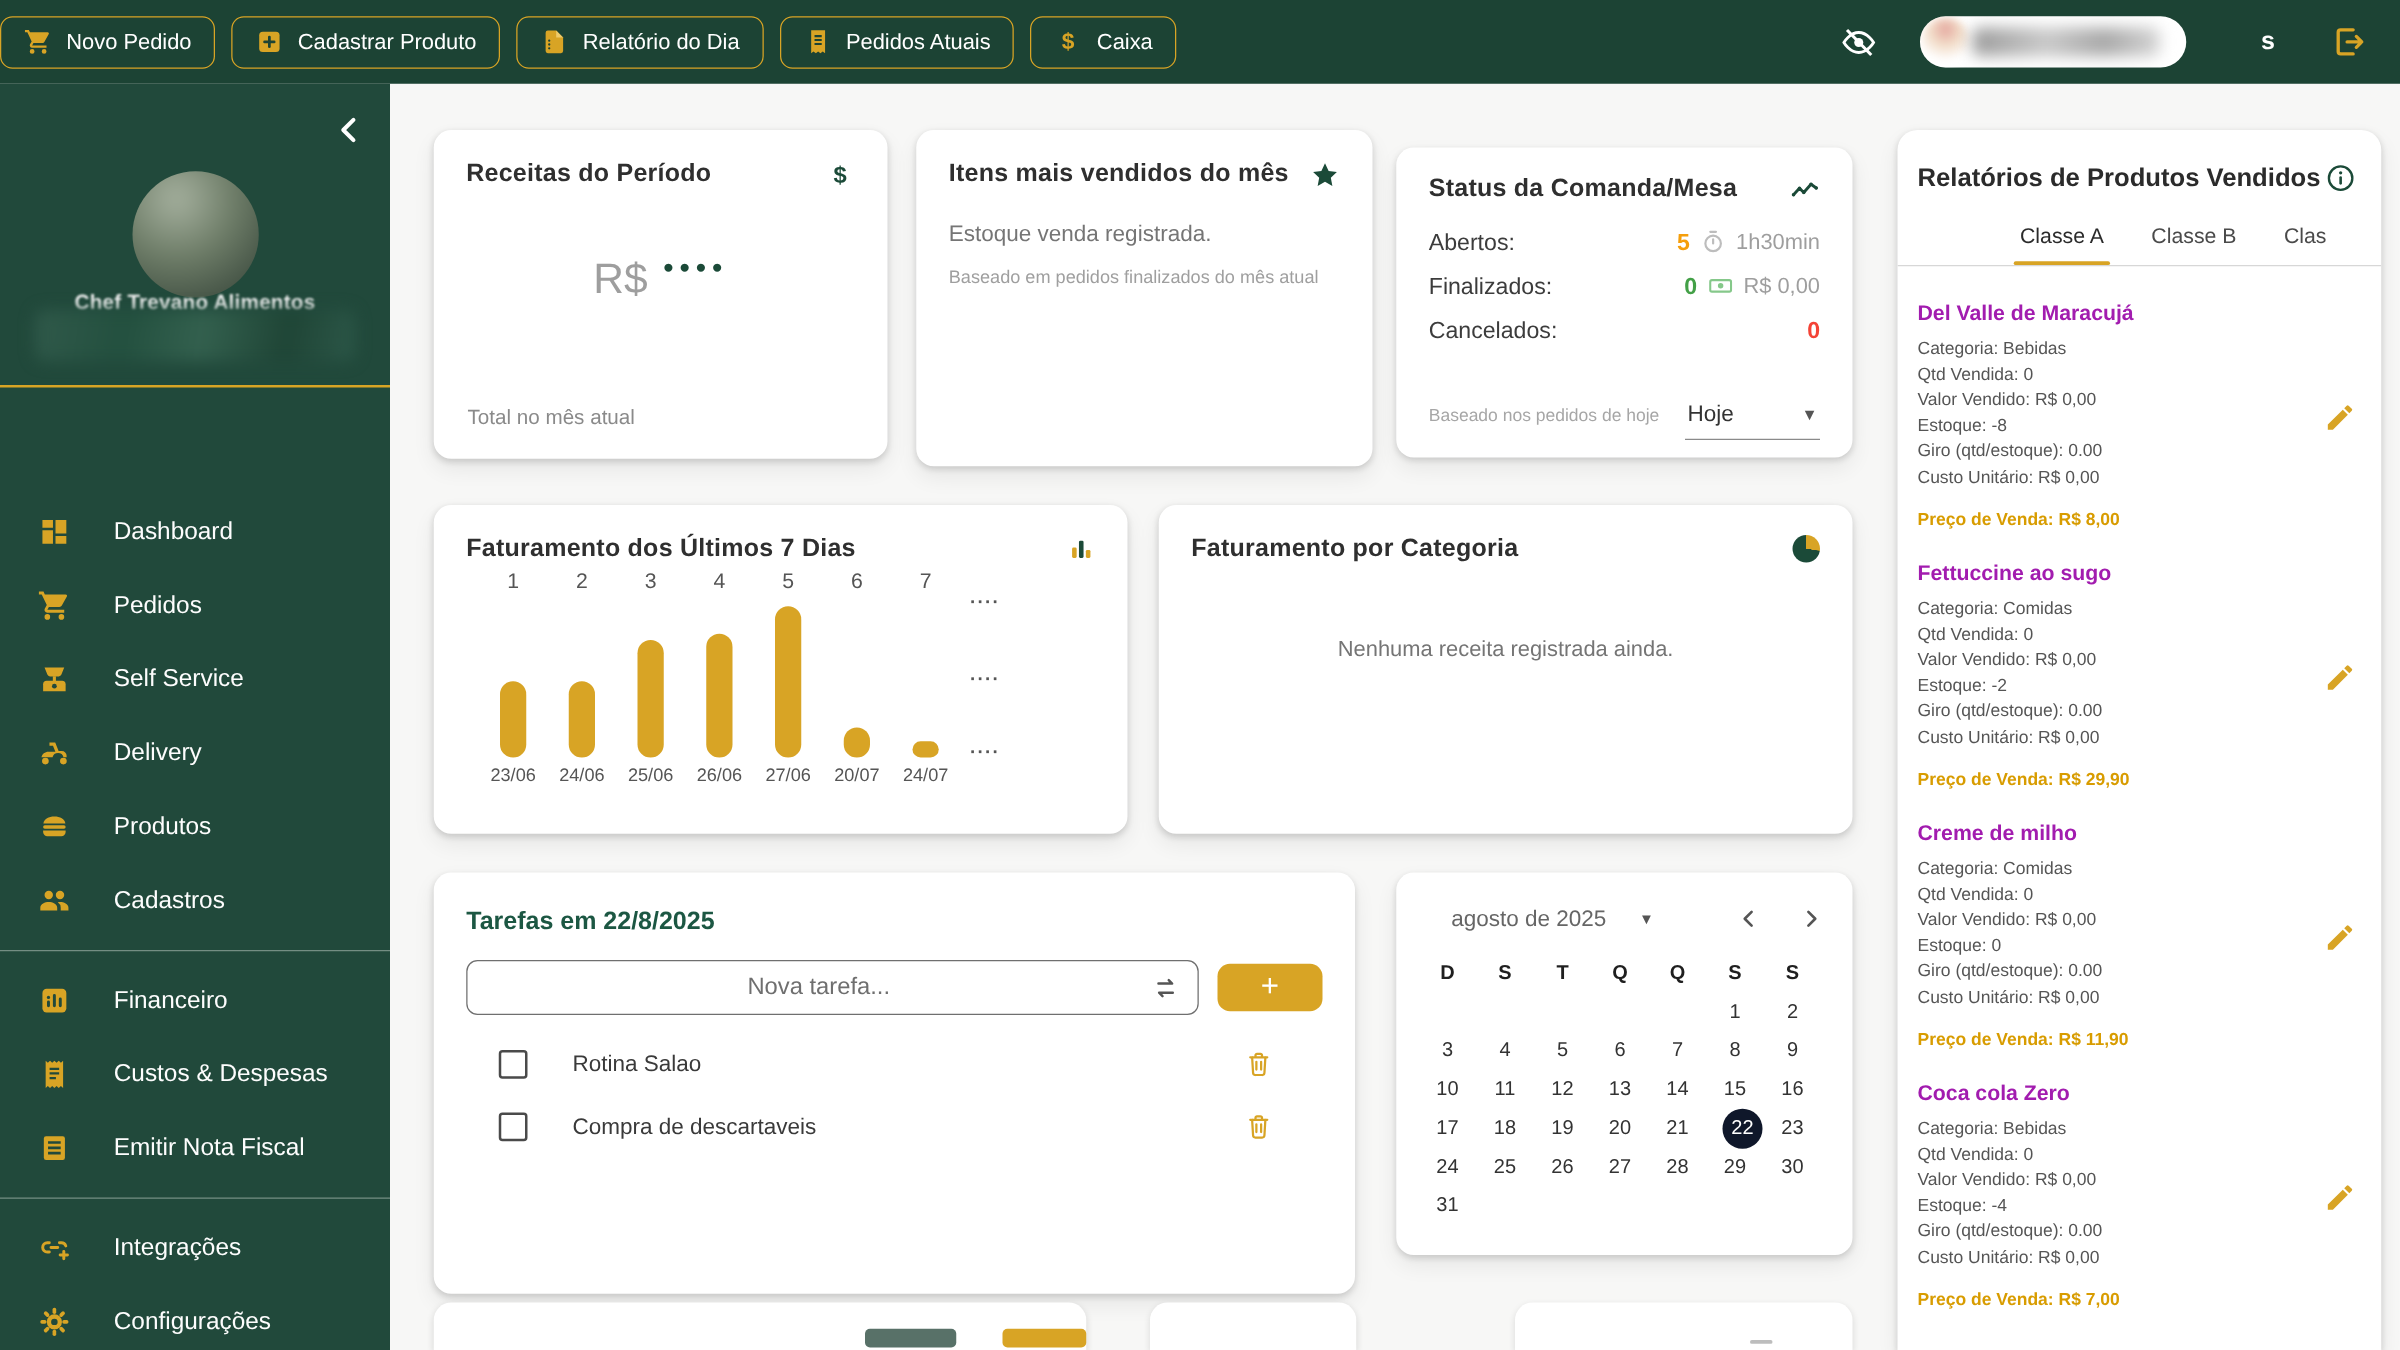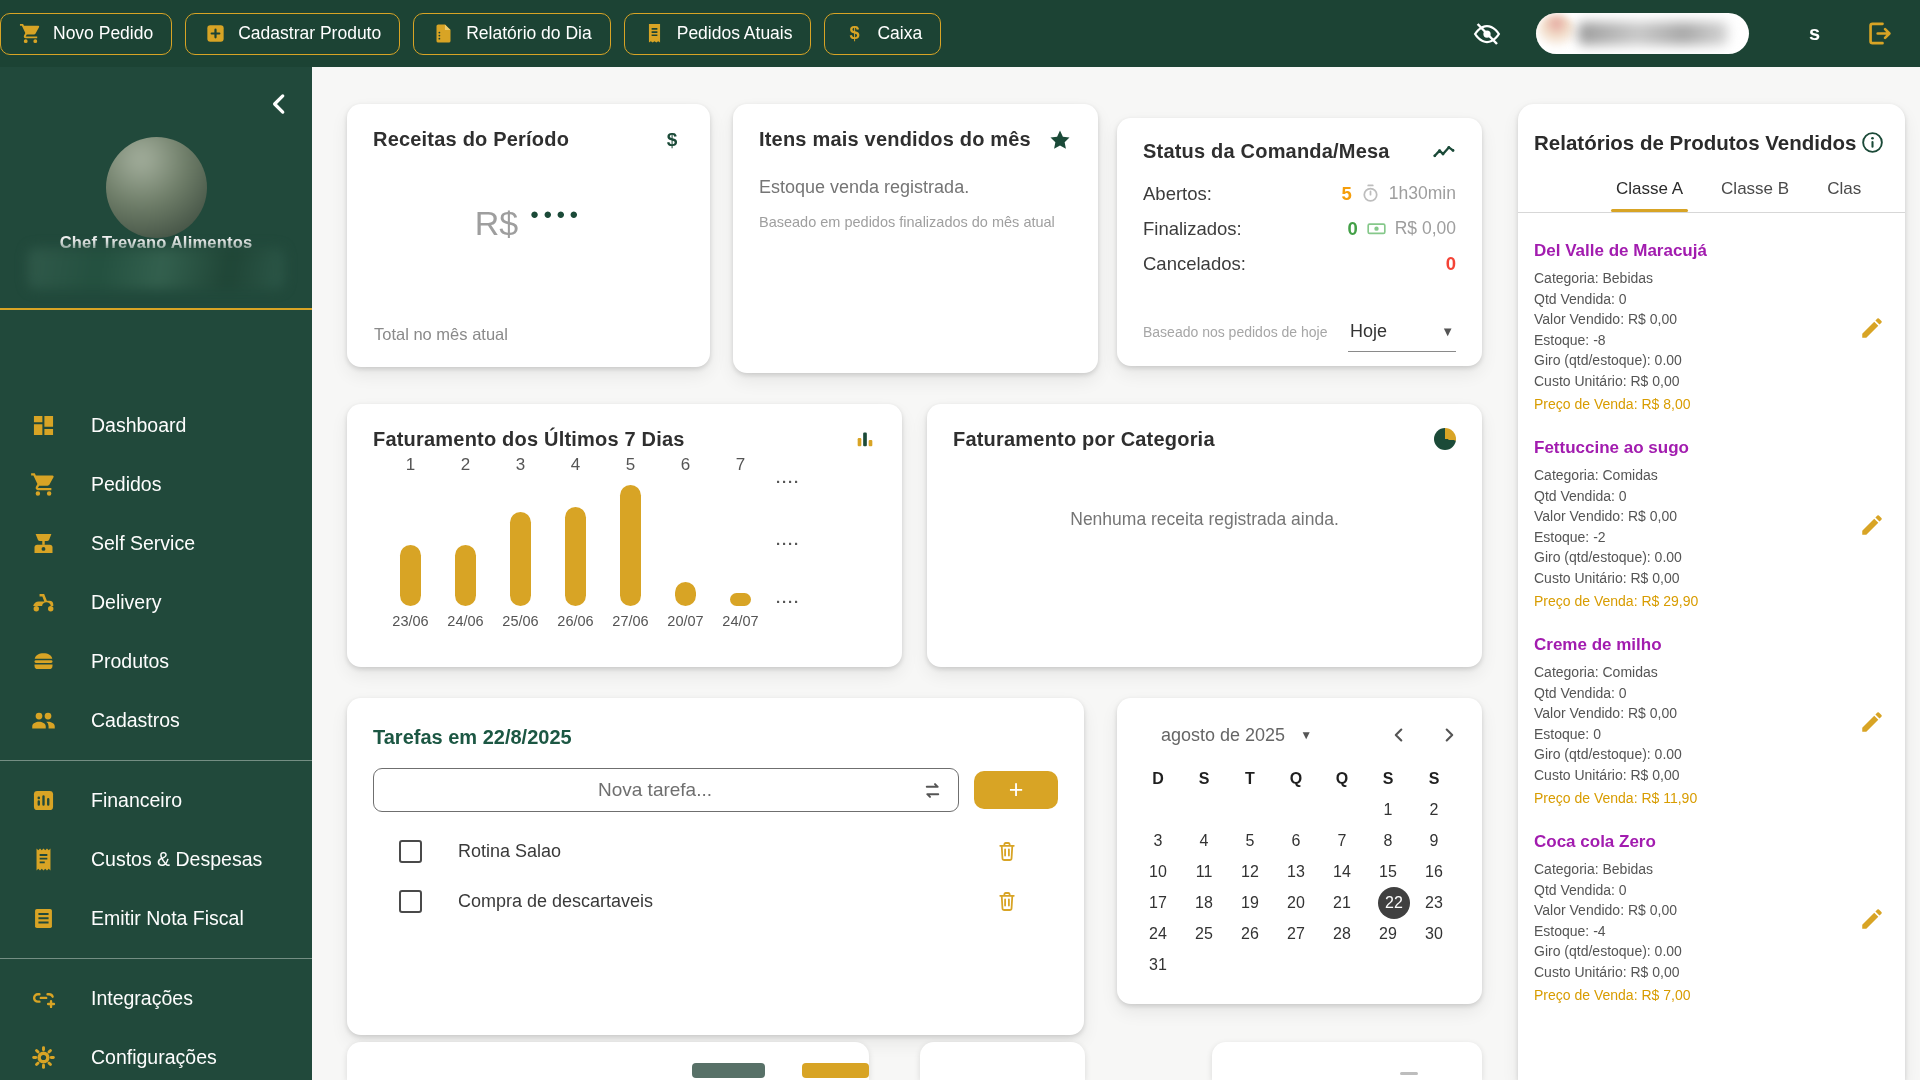--- a/index.html
+++ b/index.html
@@ -113,49 +113,49 @@
                 color:#fff;font-size:25px;line-height:1;display:flex;align-items:center;
                 justify-content:center;cursor:pointer;padding-bottom:3px;}
   .tasks{margin-top:14px;}
   .task-row{display:flex;align-items:center;height:50px;padding:0 65px 0 52px;}
   .cbx{width:19px;height:19px;border:2px solid #4a4a4a;border-radius:3px;flex:none;cursor:pointer;}
   .task-label{margin-left:36px;font-size:18px;color:#3a3a3a;flex:1;}
   .trash-btn{width:24px;height:24px;color:#d8a425;background:none;border:none;padding:0;cursor:pointer;}
 
   #card-calendar{left:1117px;top:698px;width:365px;height:306px;}
   .cal-head{display:flex;align-items:center;padding:26px 22px 0 44px;}
-  .cal-month{font-size:18px;color:#666;display:flex;align-items:center;gap:15px;cursor:pointer;}
+  .cal-month{font-size:18px;color:#666;display:flex;align-items:center;gap:26px;cursor:pointer;}
   .cal-caret{font-size:12px;color:#555;}
   .cal-nav{margin-left:auto;display:flex;gap:28px;}
   .cal-nav button{width:22px;height:22px;background:none;border:none;padding:0;color:#555;cursor:pointer;}
   .cal-grid{margin:17px 0 0 18px;}
   .cal-row{display:flex;height:31px;align-items:center;}
   .cal-cell{width:46px;text-align:center;font-size:16px;color:#333;}
   .cal-hcell{font-weight:700;color:#1f1f1f;}
   .today-circ{display:inline-flex;align-items:center;justify-content:center;width:32px;height:32px;
-              border-radius:50%;background:#404040;color:#fff;margin-left:12px;}
+              border-radius:50%;background:#0f172a;color:#fff;margin-left:12px;}
 
   
   #panel{position:absolute;left:1518px;top:104px;width:387px;height:976px;background:#fff;
          border-radius:16px 16px 0 0;box-shadow:0 2px 5px rgba(0,0,0,.14),0 8px 18px rgba(0,0,0,.07);
          overflow:hidden;box-sizing:border-box;}
   .panel-head{display:flex;justify-content:space-between;align-items:center;padding:26px 20px 0 16px;}
   .panel-title{font-size:20.5px;font-weight:700;color:#2b2b2b;}
   .info-btn{width:25px;height:25px;color:#1b4a38;background:none;border:none;padding:0;cursor:pointer;flex:none;}
   .tabs{display:flex;margin-top:24px;padding-left:98px;gap:38px;white-space:nowrap;}
   .tab{font-size:17px;color:#4a4a4a;padding-bottom:13px;position:relative;cursor:pointer;}
   .tab.active{color:#2b2b2b;font-weight:500;}
   .tab.active::after{content:"";position:absolute;left:-5px;right:-5px;bottom:0;height:3px;
                      background:#d8a425;border-radius:2px;}
   .tabs-divider{height:1px;background:#d7d7d7;}
   .products{padding:28px 16px 0;}
   .product{position:relative;margin-bottom:23px;padding-right:48px;}
   .p-name{font-size:17px;font-weight:700;color:#a21caf;margin-bottom:7px;}
   .p-line{font-size:14px;color:#555;line-height:20.5px;}
-  .p-price{font-size:14px;color:#d89c00;font-weight:400;line-height:21px;margin-top:3px;}
+  .p-price{font-size:14px;color:#d89c00;font-weight:700;line-height:21px;margin-top:14px;}
   .p-edit{position:absolute;right:4px;top:50%;transform:translateY(-50%);width:26px;height:26px;
           color:#d8a425;background:none;border:none;padding:0;cursor:pointer;}
 
   
   .stub{position:absolute;top:1042px;height:38px;background:#fff;border-radius:14px 14px 0 0;
         box-shadow:0 2px 6px rgba(0,0,0,.12);}
   #stub1{left:347px;width:522px;}
   #stub2{left:920px;width:165px;}
   #stub3{left:1212px;width:270px;}
   .chip{position:absolute;top:21px;height:15px;border-radius:4px;}

